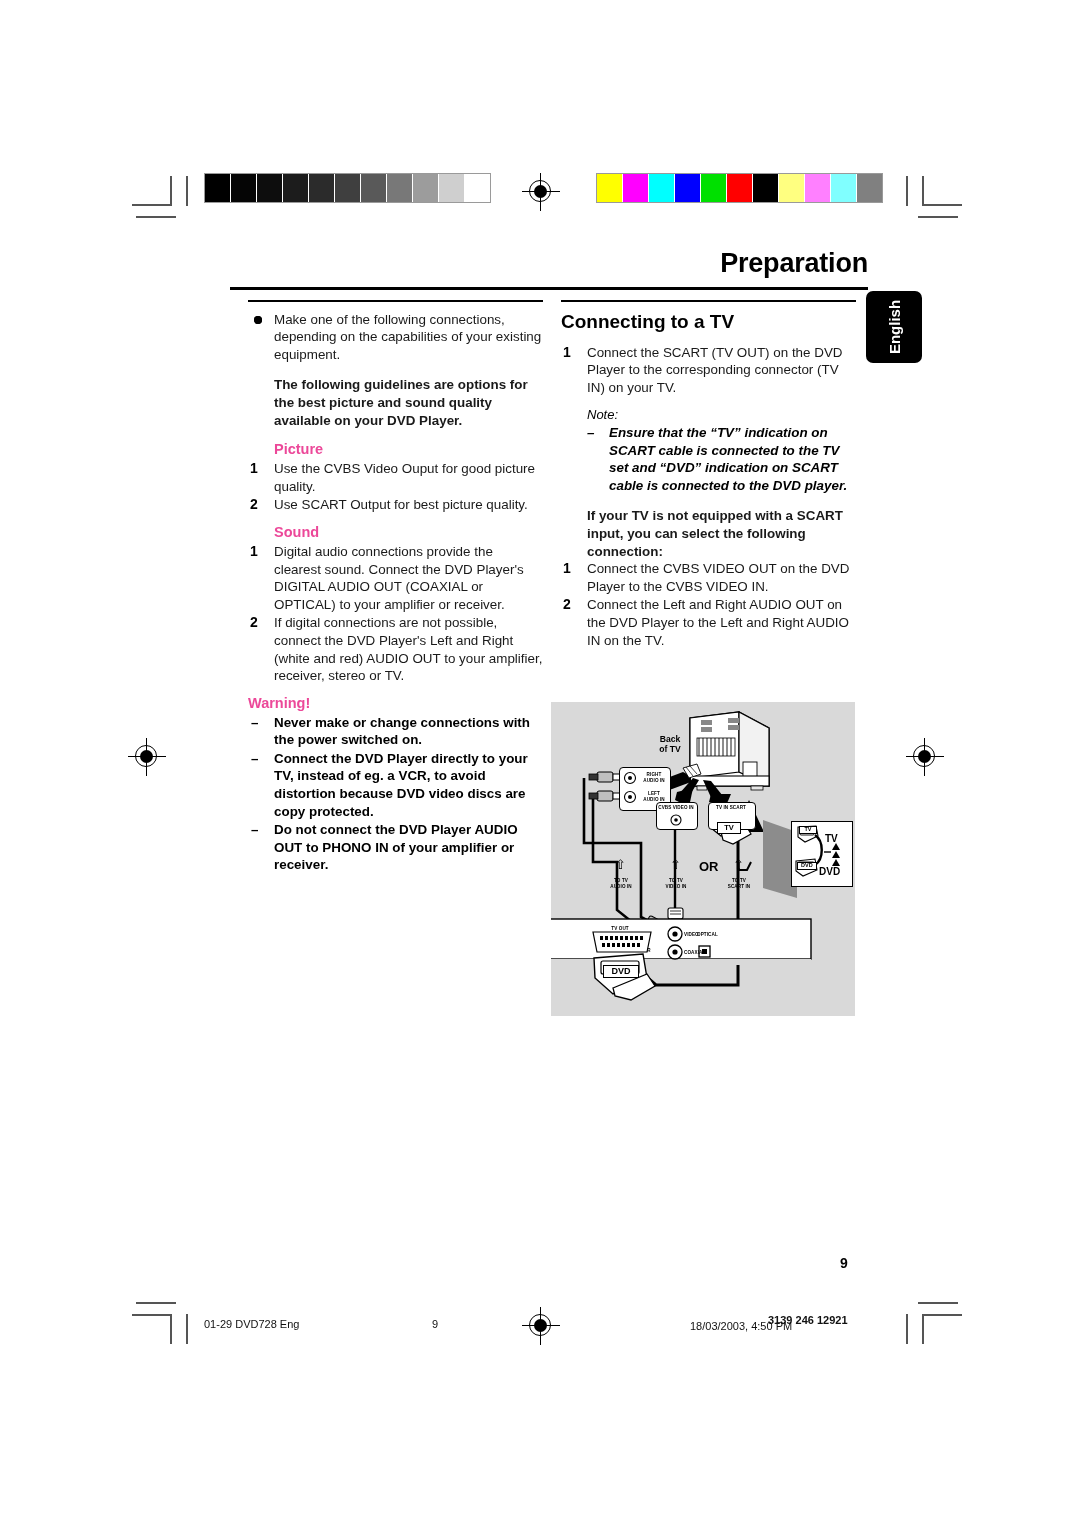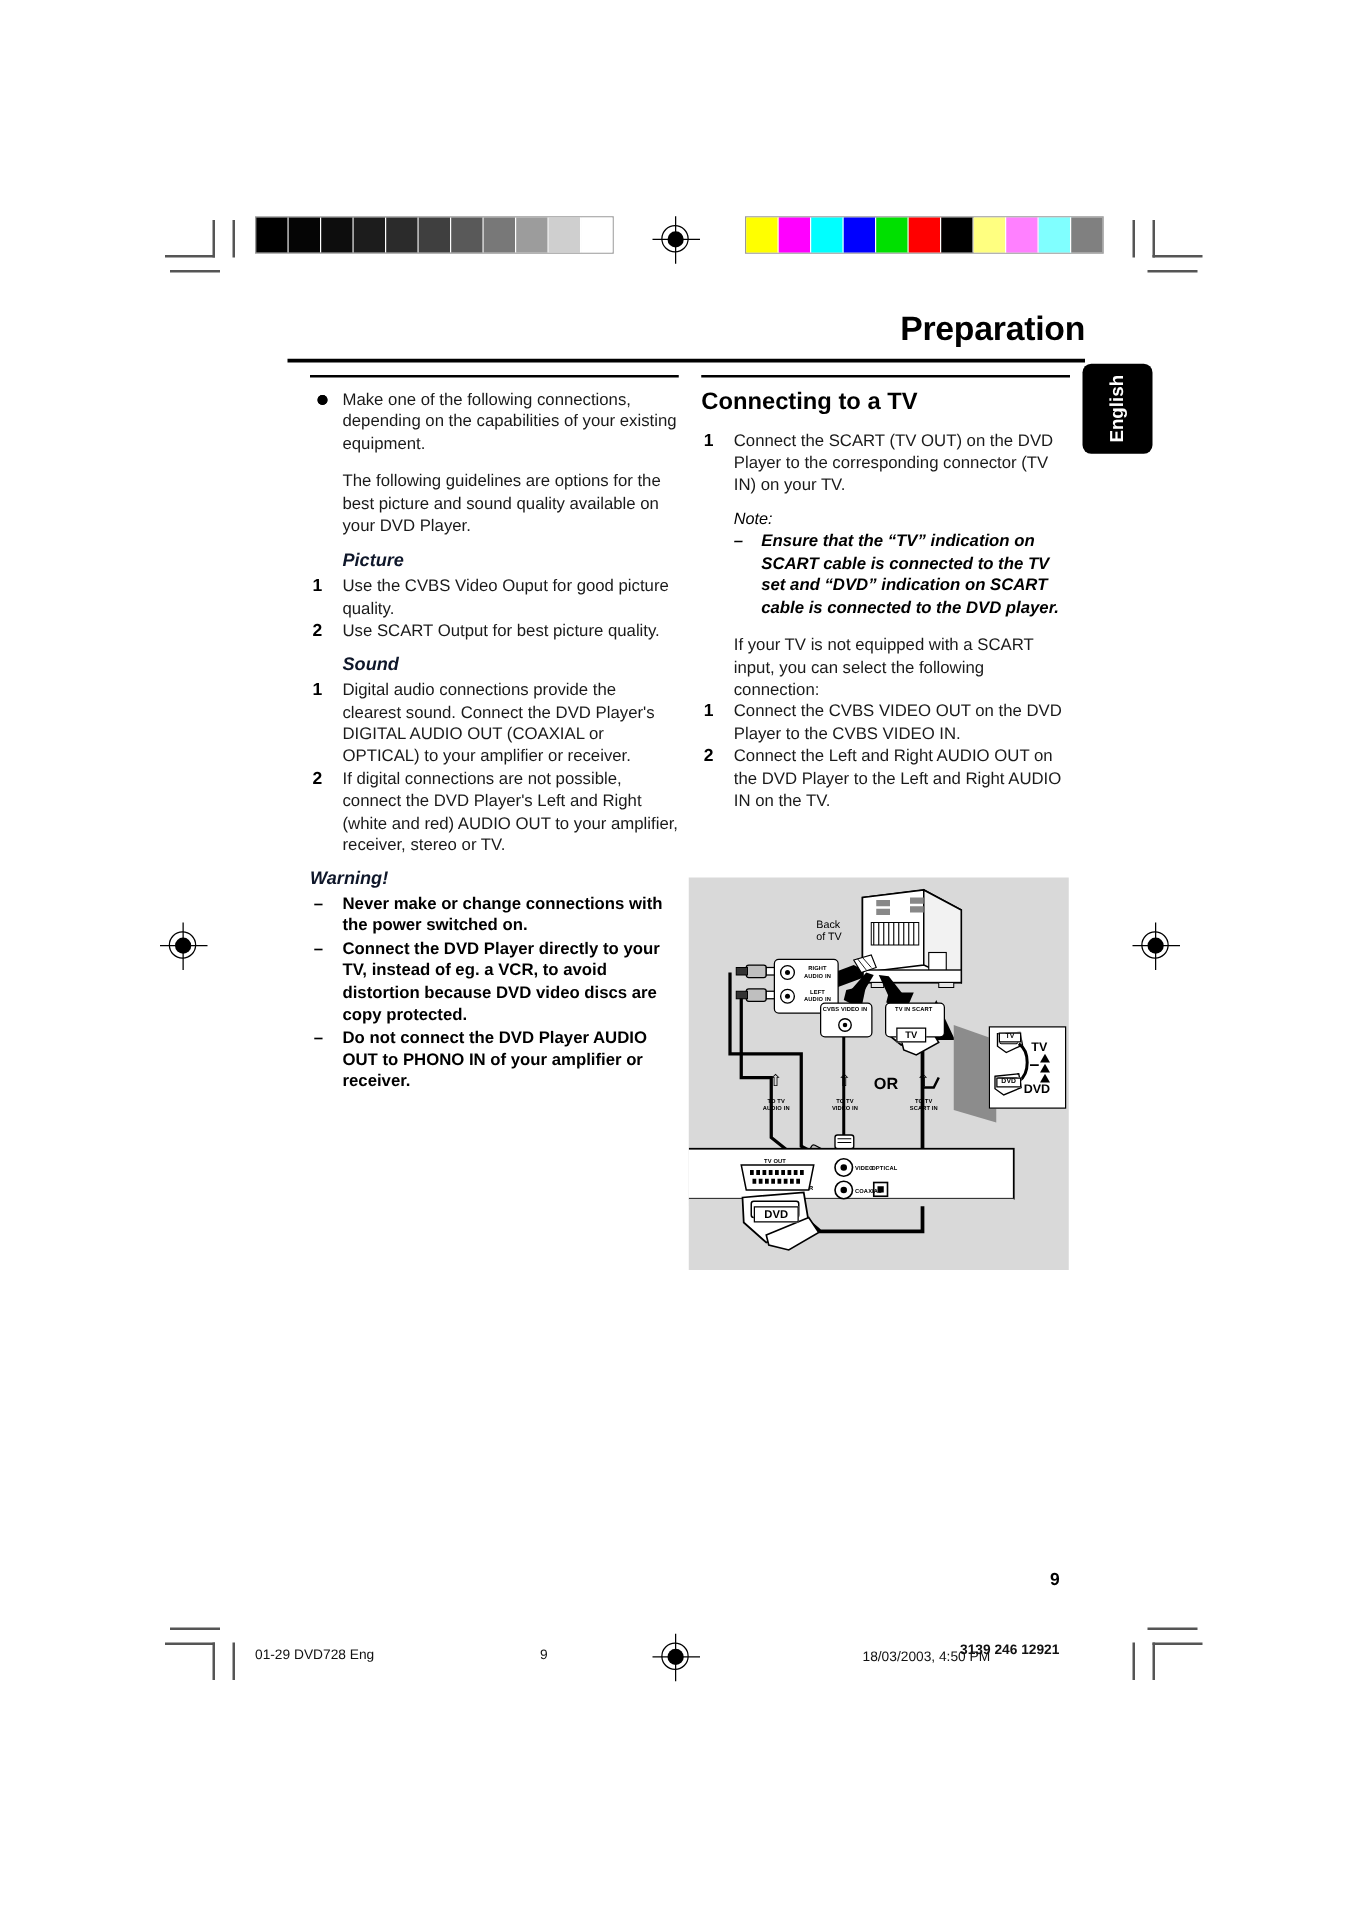--- a/index.html
+++ b/index.html
@@ -86,24 +86,24 @@
     position: absolute; left: 2px; top: 0; width: 17px;
     font-weight: bold; font-size: 14px; color: #000; text-align: left;
   }
 
   .dash {
     position: relative; padding-left: 26px; margin-bottom: 1px;
     font-size: 13.4px; line-height: 17.6px; font-weight: bold; color: #000;
   }
   .dash .mk { position: absolute; left: 3px; top: 0; font-weight: bold; }
 
-  .sub-head { font-size: 14.5px; font-weight: bold; margin: 12px 0 3px 0; color: #0f172a; font-style: italic; }
+  .sub-head { font-size: 14.5px; font-weight: bold; margin: 12px 0 3px 0; color: #ec4899; }
   .sub-head.tight { margin-top: 10px; }
 
-  .plain-block { margin-top: 13px; }
+  .plain-block { margin-top: 13px; font-weight: bold; }
 
   .note-wrap { margin: 10px 0 0 26px; }
   .note-lbl { font-style: italic; font-size: 13px; line-height: 17.6px; font-weight: 500; }
   .note-body {
     position: relative; padding-left: 22px; font-style: italic; font-weight: bold;
     font-size: 13.4px; line-height: 17.6px;
   }
   .note-body .mk { position: absolute; left: 0; top: 0; }
 
   .page-num {
@@ -126,21 +126,21 @@
   .dg-label {
     position: absolute; font-size: 4.6px; font-weight: bold; letter-spacing: 0.1px;
     text-align: center; line-height: 5.6px; color: #000;
   }
   .box-w {
     position: absolute; background: #fff; border: 1.3px solid #000; border-radius: 4px;
   }
   .or-text { position: absolute; font-size: 13px; font-weight: bold; }
   .arrow-up { position: absolute; font-size: 13px; line-height: 13px; }
   .backtv {
-    position: absolute; font-size: 8.6px; font-weight: normal; line-height: 10px; text-align: left;
+    position: absolute; font-size: 8.6px; font-weight: bold; line-height: 10px; text-align: center;
   }
   .scart-tag {
     position: absolute; background: #fff; border: 1.2px solid #000;
     font-size: 7.5px; font-weight: bold; text-align: center;
   }
   .inset {
     position: absolute; background: #fff; border: 1.4px solid #000;
   }
 </style>
 </head>

